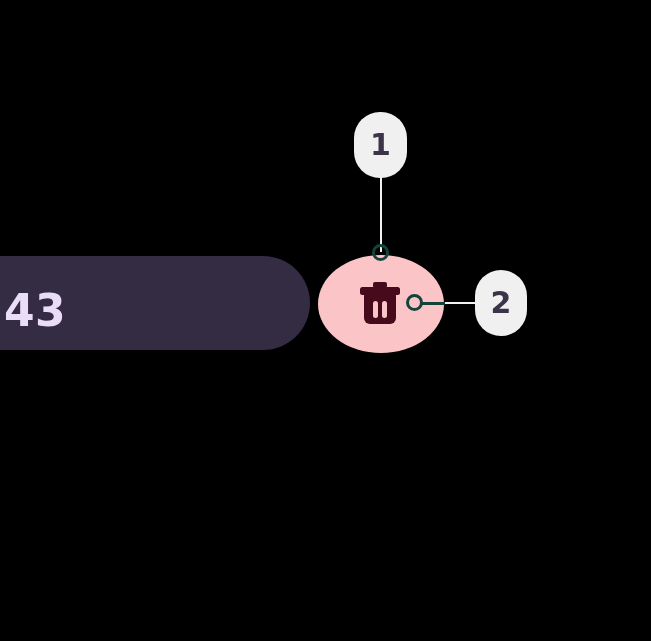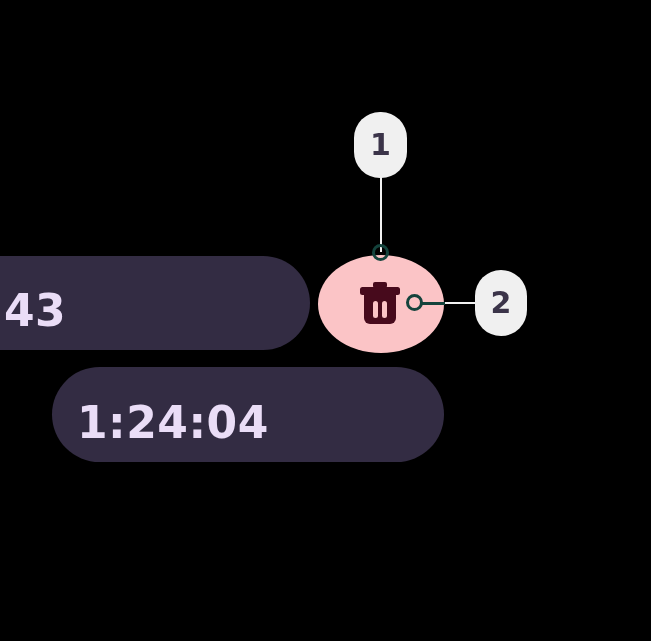--- a/index.html
+++ b/index.html
@@ -162,23 +162,20 @@
 </style>
 </head>
 <body>
 
 <div id="stage">
 
   <div class="chip" id="chip-top">
     <span class="chip-label">43</span>
   </div>
 
-  <div class="chip" id="chip-bottom">
-    <span class="chip-label">1:24:04</span>
-  </div>
 
   <div id="delete-blob">
     <svg id="trash-icon" viewBox="0 0 44 46" xmlns="http://www.w3.org/2000/svg">
 
       <rect x="15" y="2" width="14" height="6" rx="2" fill="#470A1C"></rect>
 
       <rect x="2" y="7" width="40" height="8" rx="2.5" fill="#470A1C"></rect>
 
       <path d="M6 15 h32 v23 a6 6 0 0 1 -6 6 h-20 a6 6 0 0 1 -6 -6 z" fill="#470A1C"></path>
 

